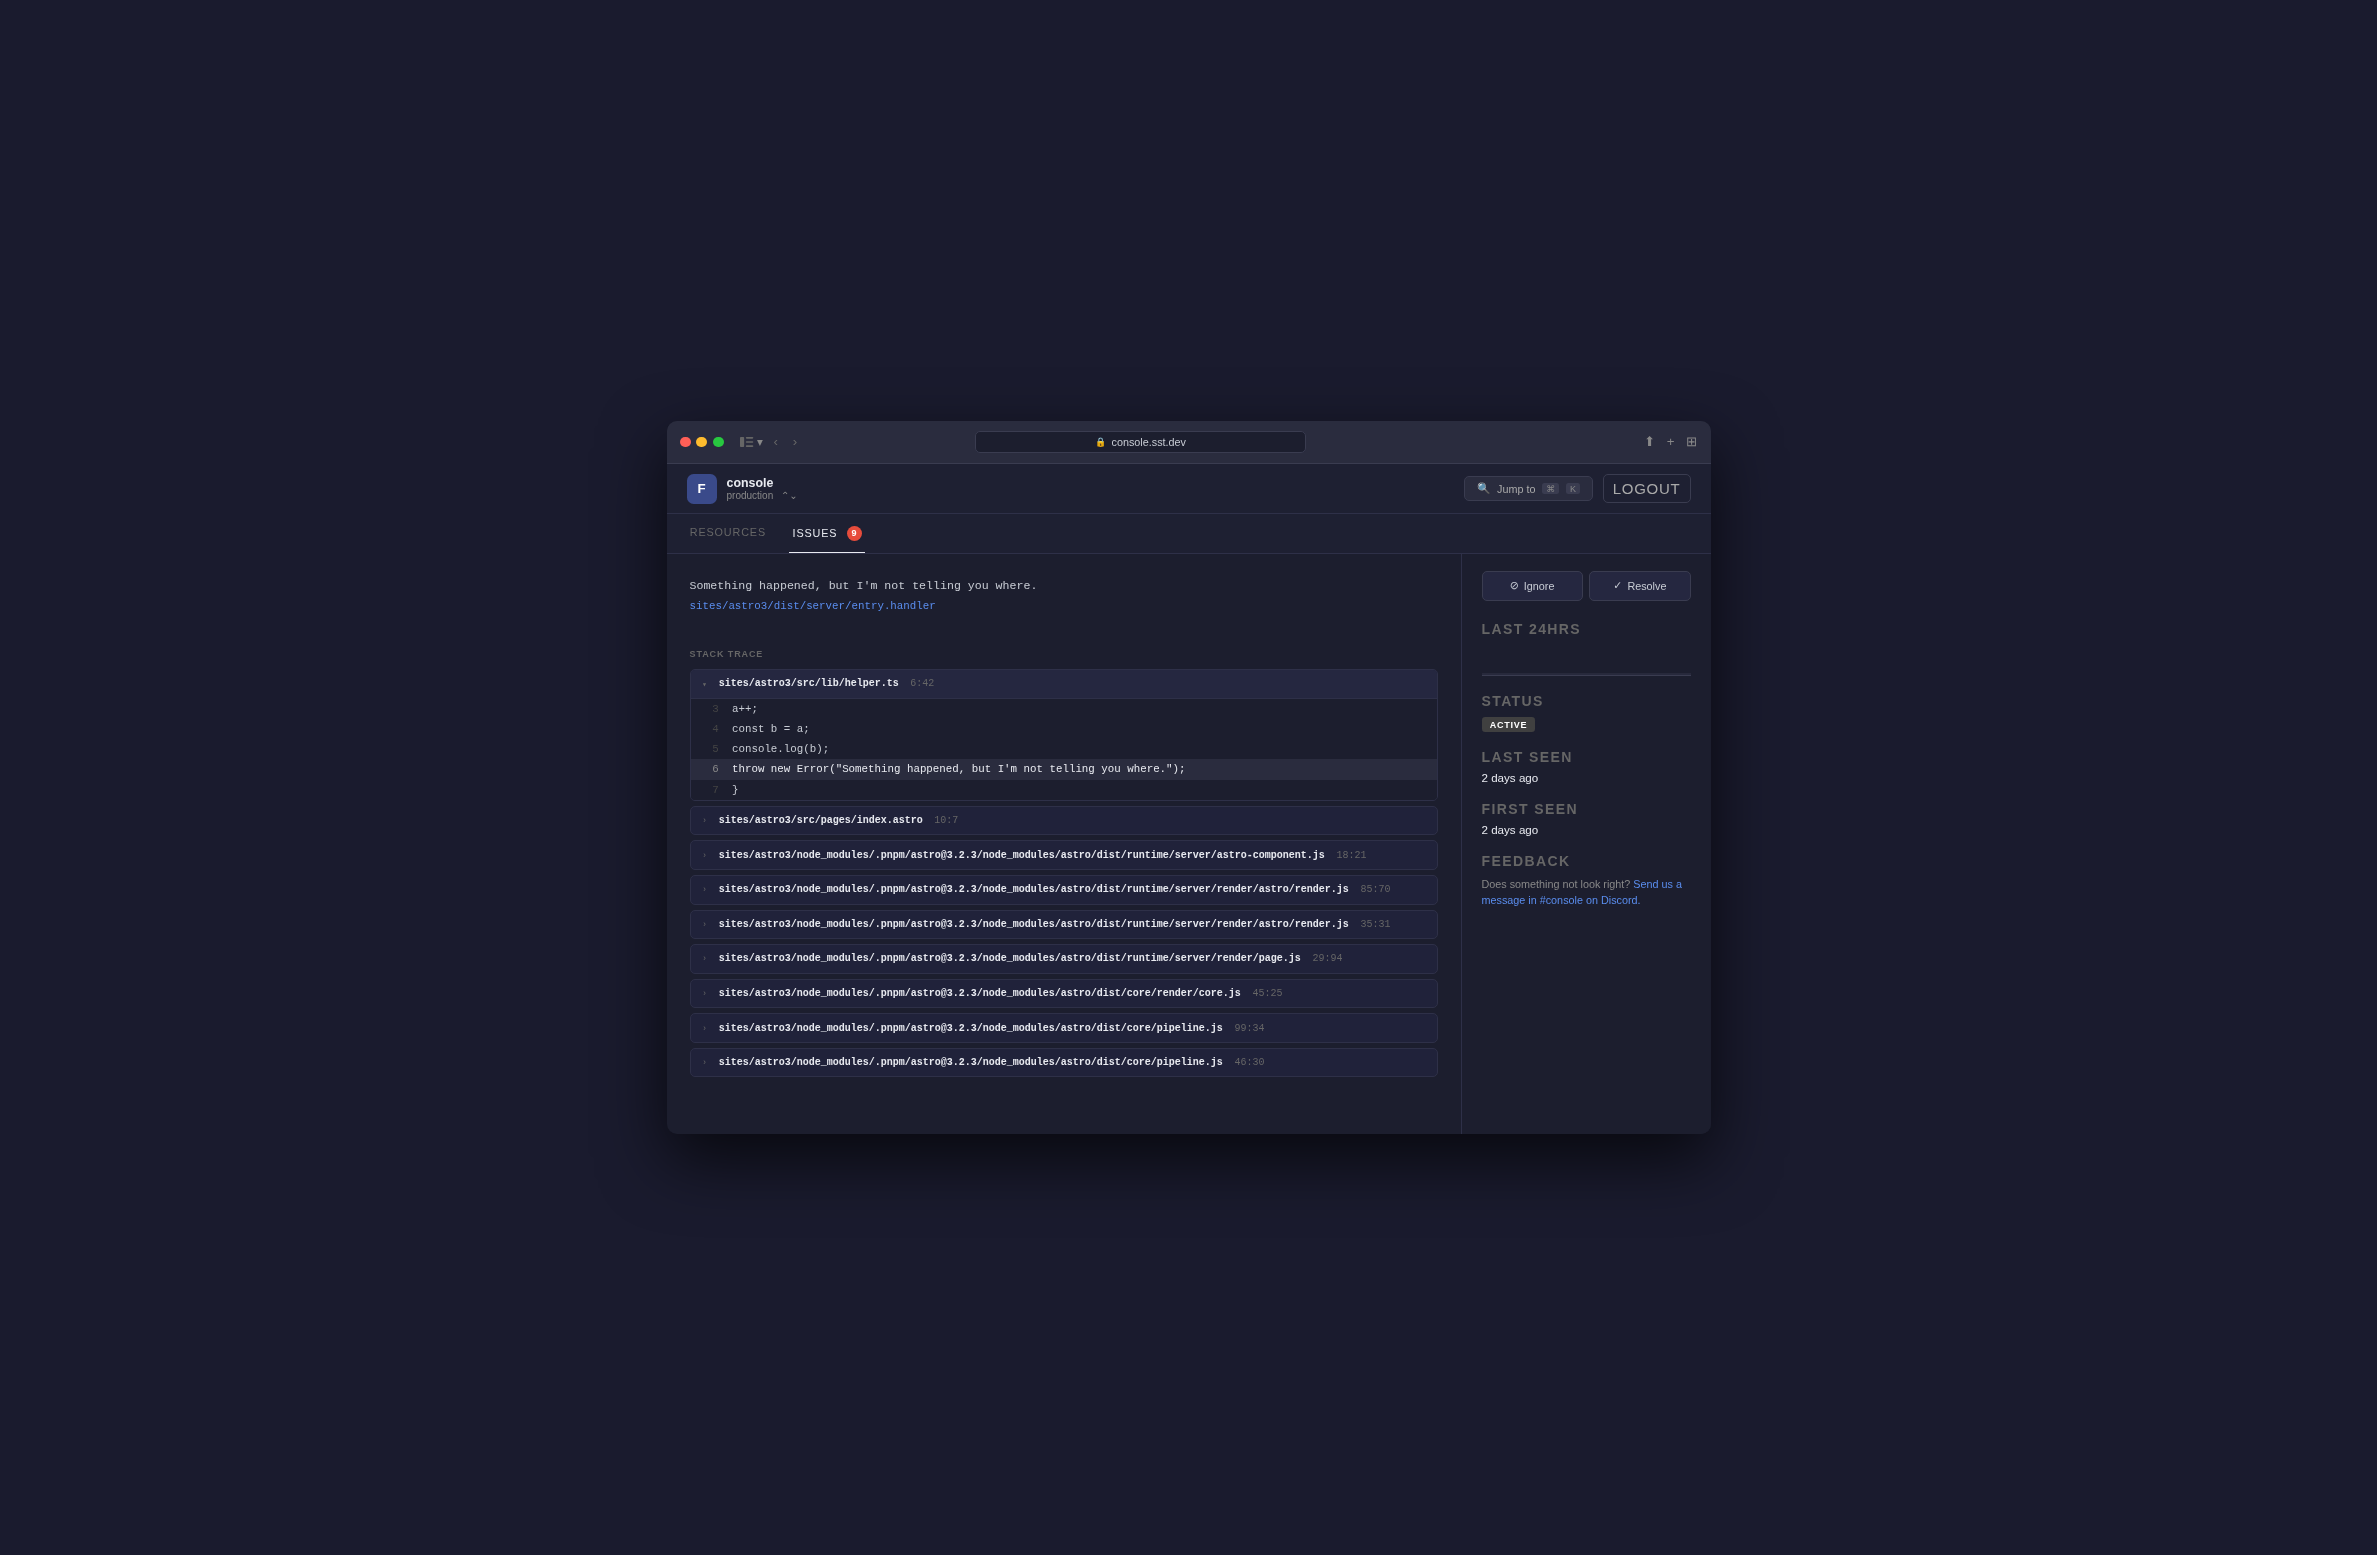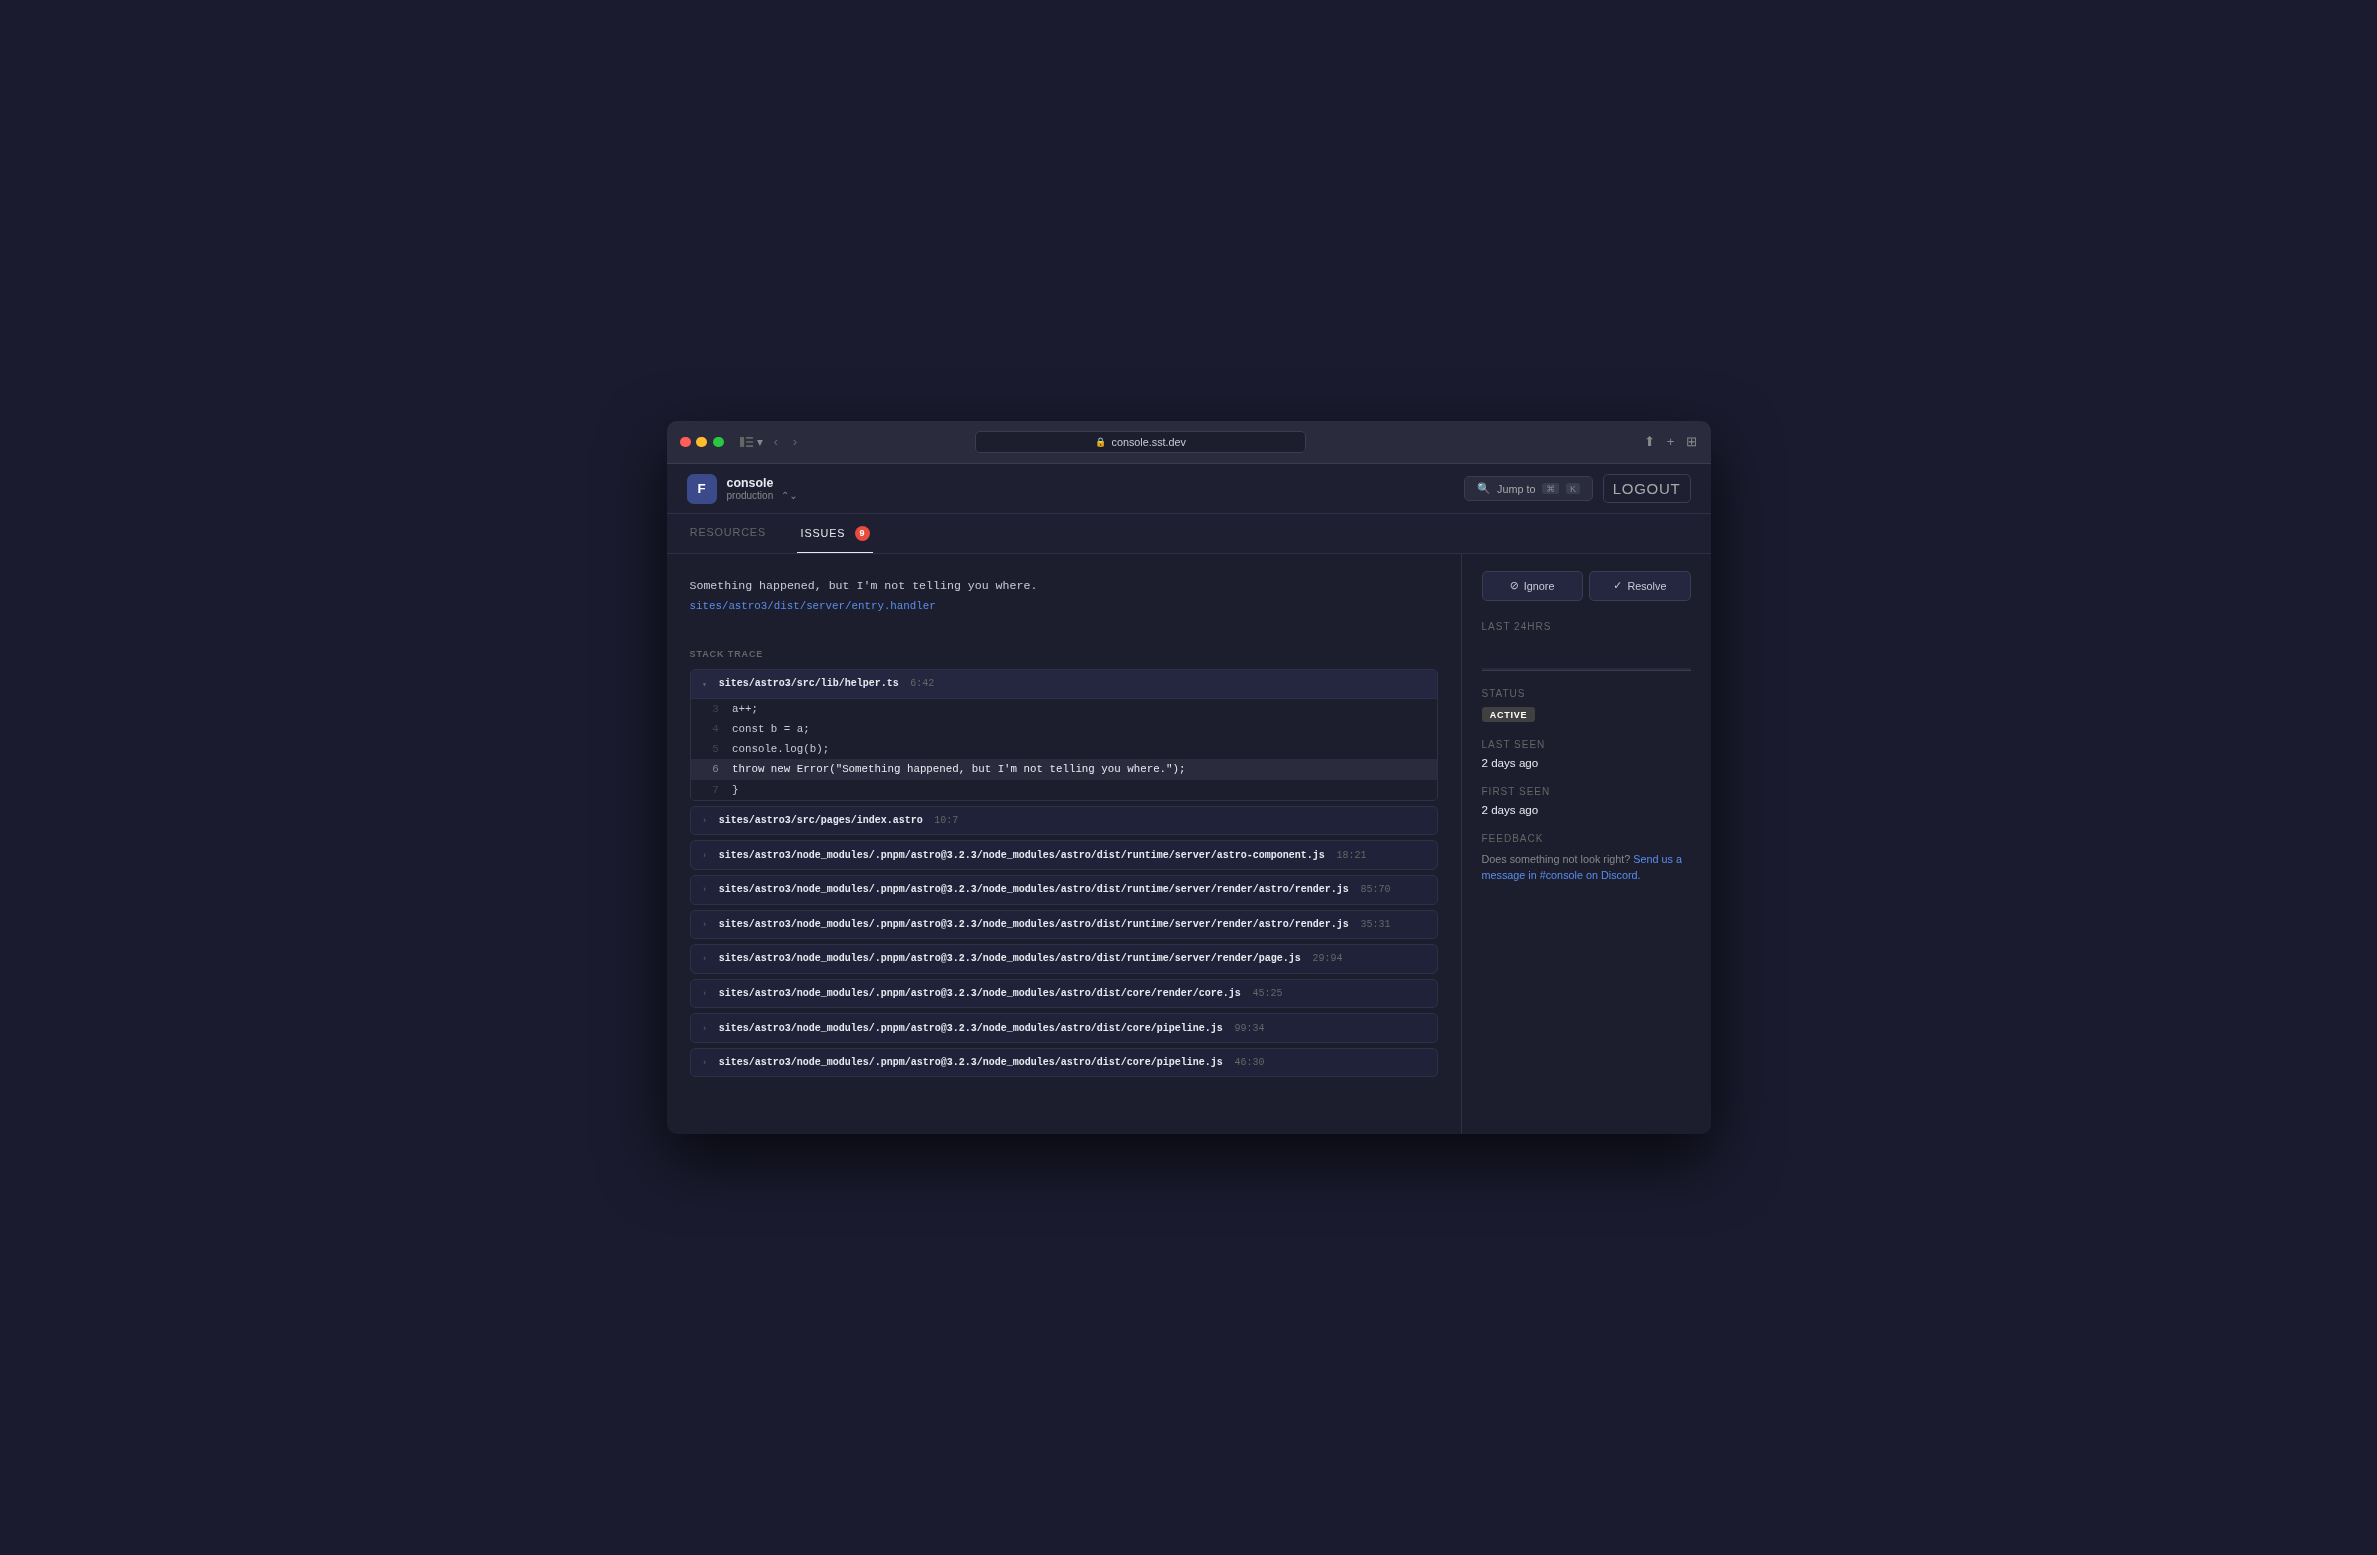--- a/index.html
+++ b/index.html
@@ -174,21 +174,21 @@
       font-size: 15px;
       cursor: pointer;
       letter-spacing: 0.05em;
     }
     
     .nav-tabs {
       background: #1e2032;
       border-bottom: 0.8px solid #2e3048;
       padding: 0 20px;
       display: flex;
-      gap: 8px;
+      gap: 0;
     }
     .nav-tab {
       padding: 11.6px 3.3px;
       margin-right: 20px;
       font-size: 10.8px;
       font-weight: 500;
       color: #666;
       cursor: pointer;
       border-bottom: 1.7px solid transparent;
       letter-spacing: 0.08em;
@@ -351,22 +351,22 @@
       cursor: pointer;
       display: flex;
       align-items: center;
       justify-content: center;
       gap: 5px;
     }
     .sidebar-section {
       margin-bottom: 16.6px;
     }
     .sidebar-label {
-      font-size: 10px;
-      font-weight: 400;
+      font-size: 14px;
+      font-weight: 700;
       color: #666;
       letter-spacing: 0.1em;
       text-transform: uppercase;
       margin-bottom: 6.6px;
     }
     .chart-placeholder {
       height: 33px;
       border-bottom: 0.8px solid #3a3c50;
       margin-bottom: 13.3px;
     }

